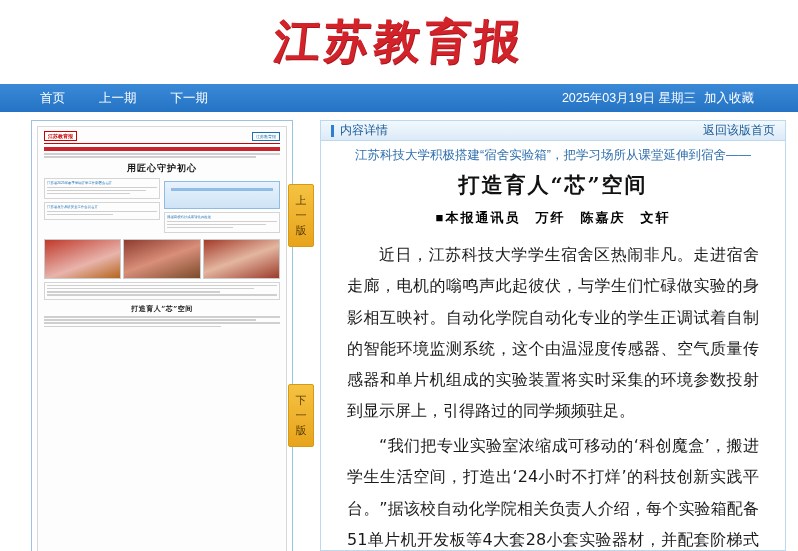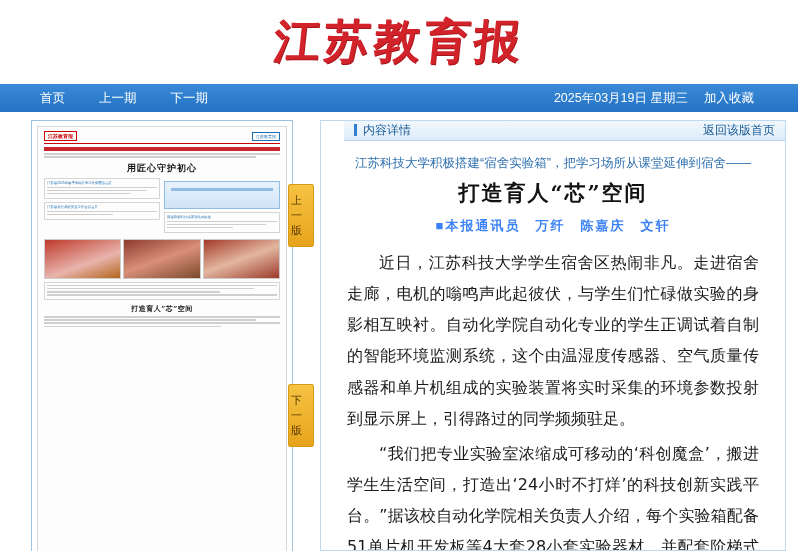--- a/index.html
+++ b/index.html
@@ -44,21 +44,21 @@
     display: flex;
     align-items: center;
     padding: 0 0;
     position: relative;
   }
   .nav-left { display: flex; gap: 34px; padding-left: 40px; }
   .nav-left span { cursor: pointer; white-space: nowrap; }
   .nav-right {
     margin-left: auto;
     display: flex;
-    gap: 16px;
+    gap: 8px;
     align-items: center;
     padding-right: 44px;
     white-space: nowrap;
   }
 
   
   .content {
     display: flex;
     height: 439px;
     background: #ffffff;
@@ -149,20 +149,21 @@
 
   
   .tab {
     position: absolute;
     right: -2px;
     width: 26px;
     background: linear-gradient(#f5c242, #e8a41c);
     border: 1px solid #d89a13;
     color: #5a3c00;
     font-size: 11px;
+    text-align: center;
     padding: 8px 2px;
     line-height: 15px;
     cursor: pointer;
     border-radius: 2px;
   }
   .tab.prev { top: 64px; }
   .tab.next { top: 264px; }
 
   
   .right-col {
@@ -176,35 +177,34 @@
   }
   .article-bar {
     height: 25px;
     background: linear-gradient(#f2f8fd, #dcebf8);
     border-bottom: 1px solid #bcd9ef;
     display: flex;
     align-items: center;
     padding: 0 10px;
     font-size: 12px;
     color: #1a5a96;
-    margin-left: 23px;
   }
   .article-bar .mark {
     display: inline-block;
     width: 3px; height: 12px;
     background: #2f7fd0;
     margin-right: 6px;
   }
   .article-bar .back {
     margin-left: auto;
     color: #1a5a96;
     cursor: pointer;
   }
   .article-body {
-    padding: 12px 26px 0 26px;
+    padding: 4px 26px 0 26px;
     overflow: hidden;
   }
   .shoulder {
     color: #2f6fae;
     font-size: 12.5px;
     text-align: center;
     line-height: 1.6;
     margin-bottom: 6px;
   }
   .headline {
@@ -213,21 +213,21 @@
     font-weight: bold;
     font-size: 21px;
     color: #111;
     letter-spacing: 2px;
     margin: 4px 0 10px 0;
   }
   .byline {
     text-align: center;
     font-weight: bold;
     font-size: 13px;
-    color: #3b82f6;
+    color: #000000;
     margin-bottom: 12px;
     letter-spacing: 2px;
   }
   .para {
     font-size: 16px;
     color: #1a1a1a;
     line-height: 1.95;
     text-indent: 2em;
     text-align: justify;
     margin: 0 0 4px 0;

